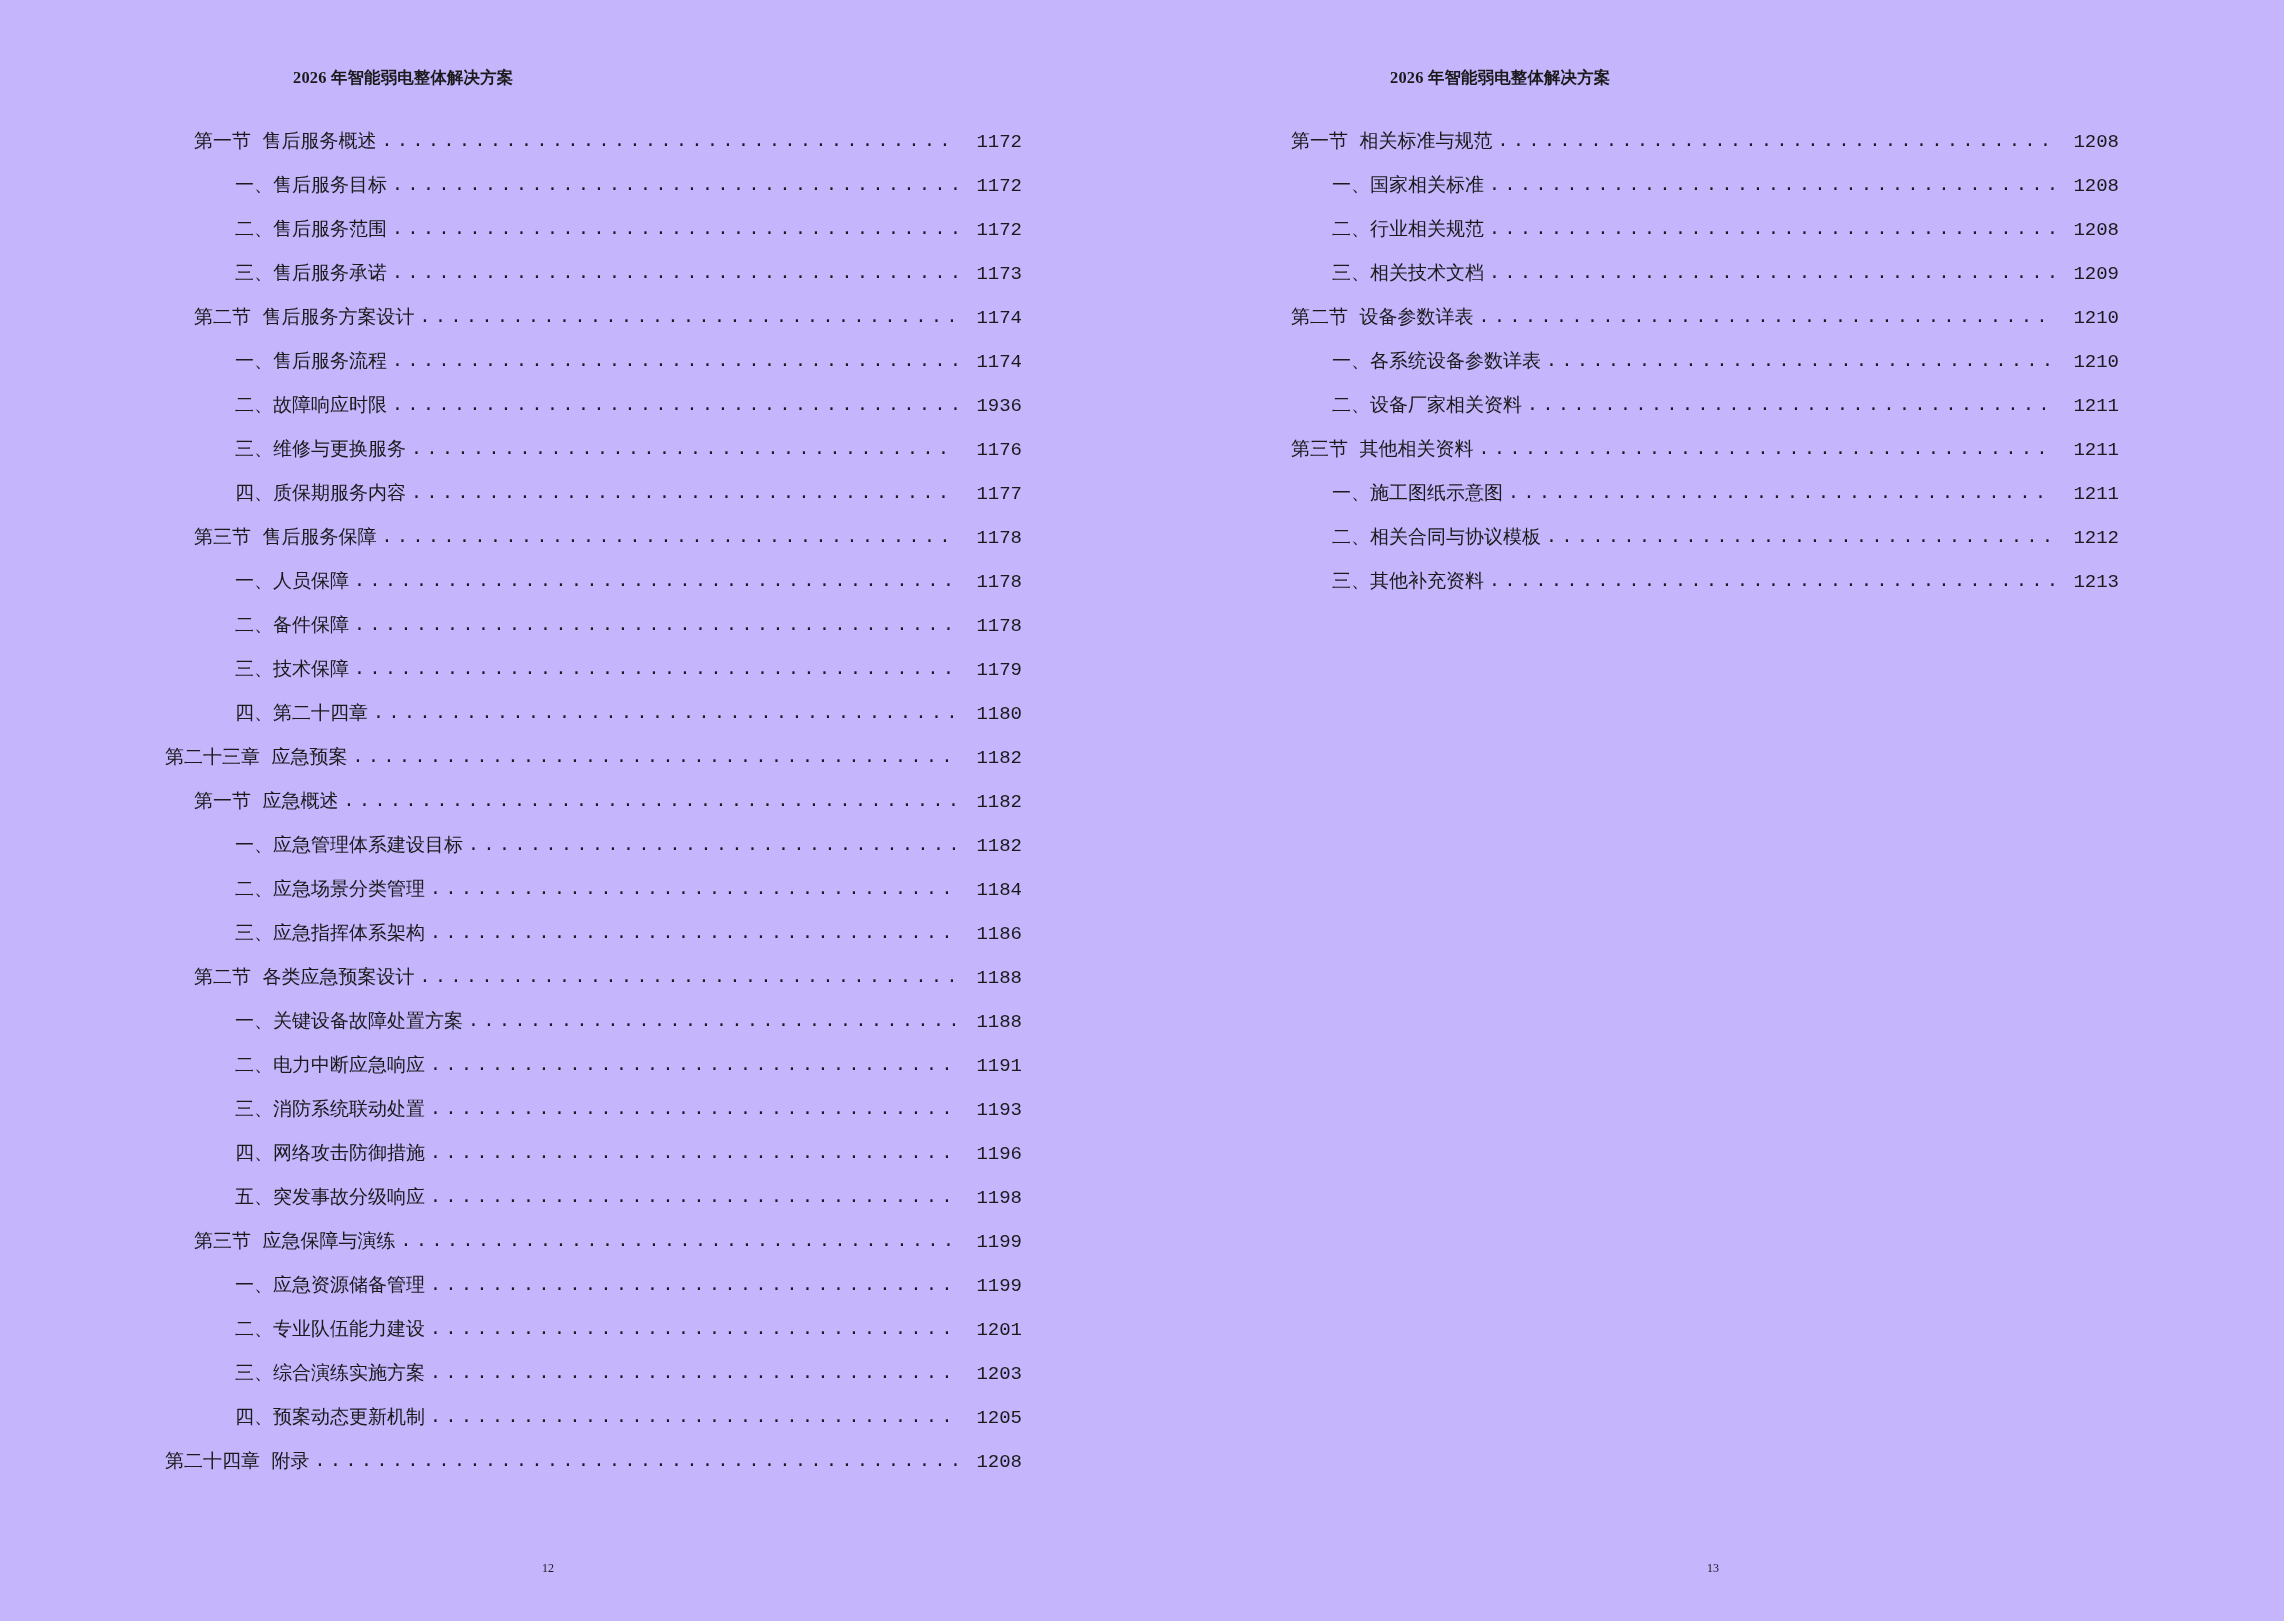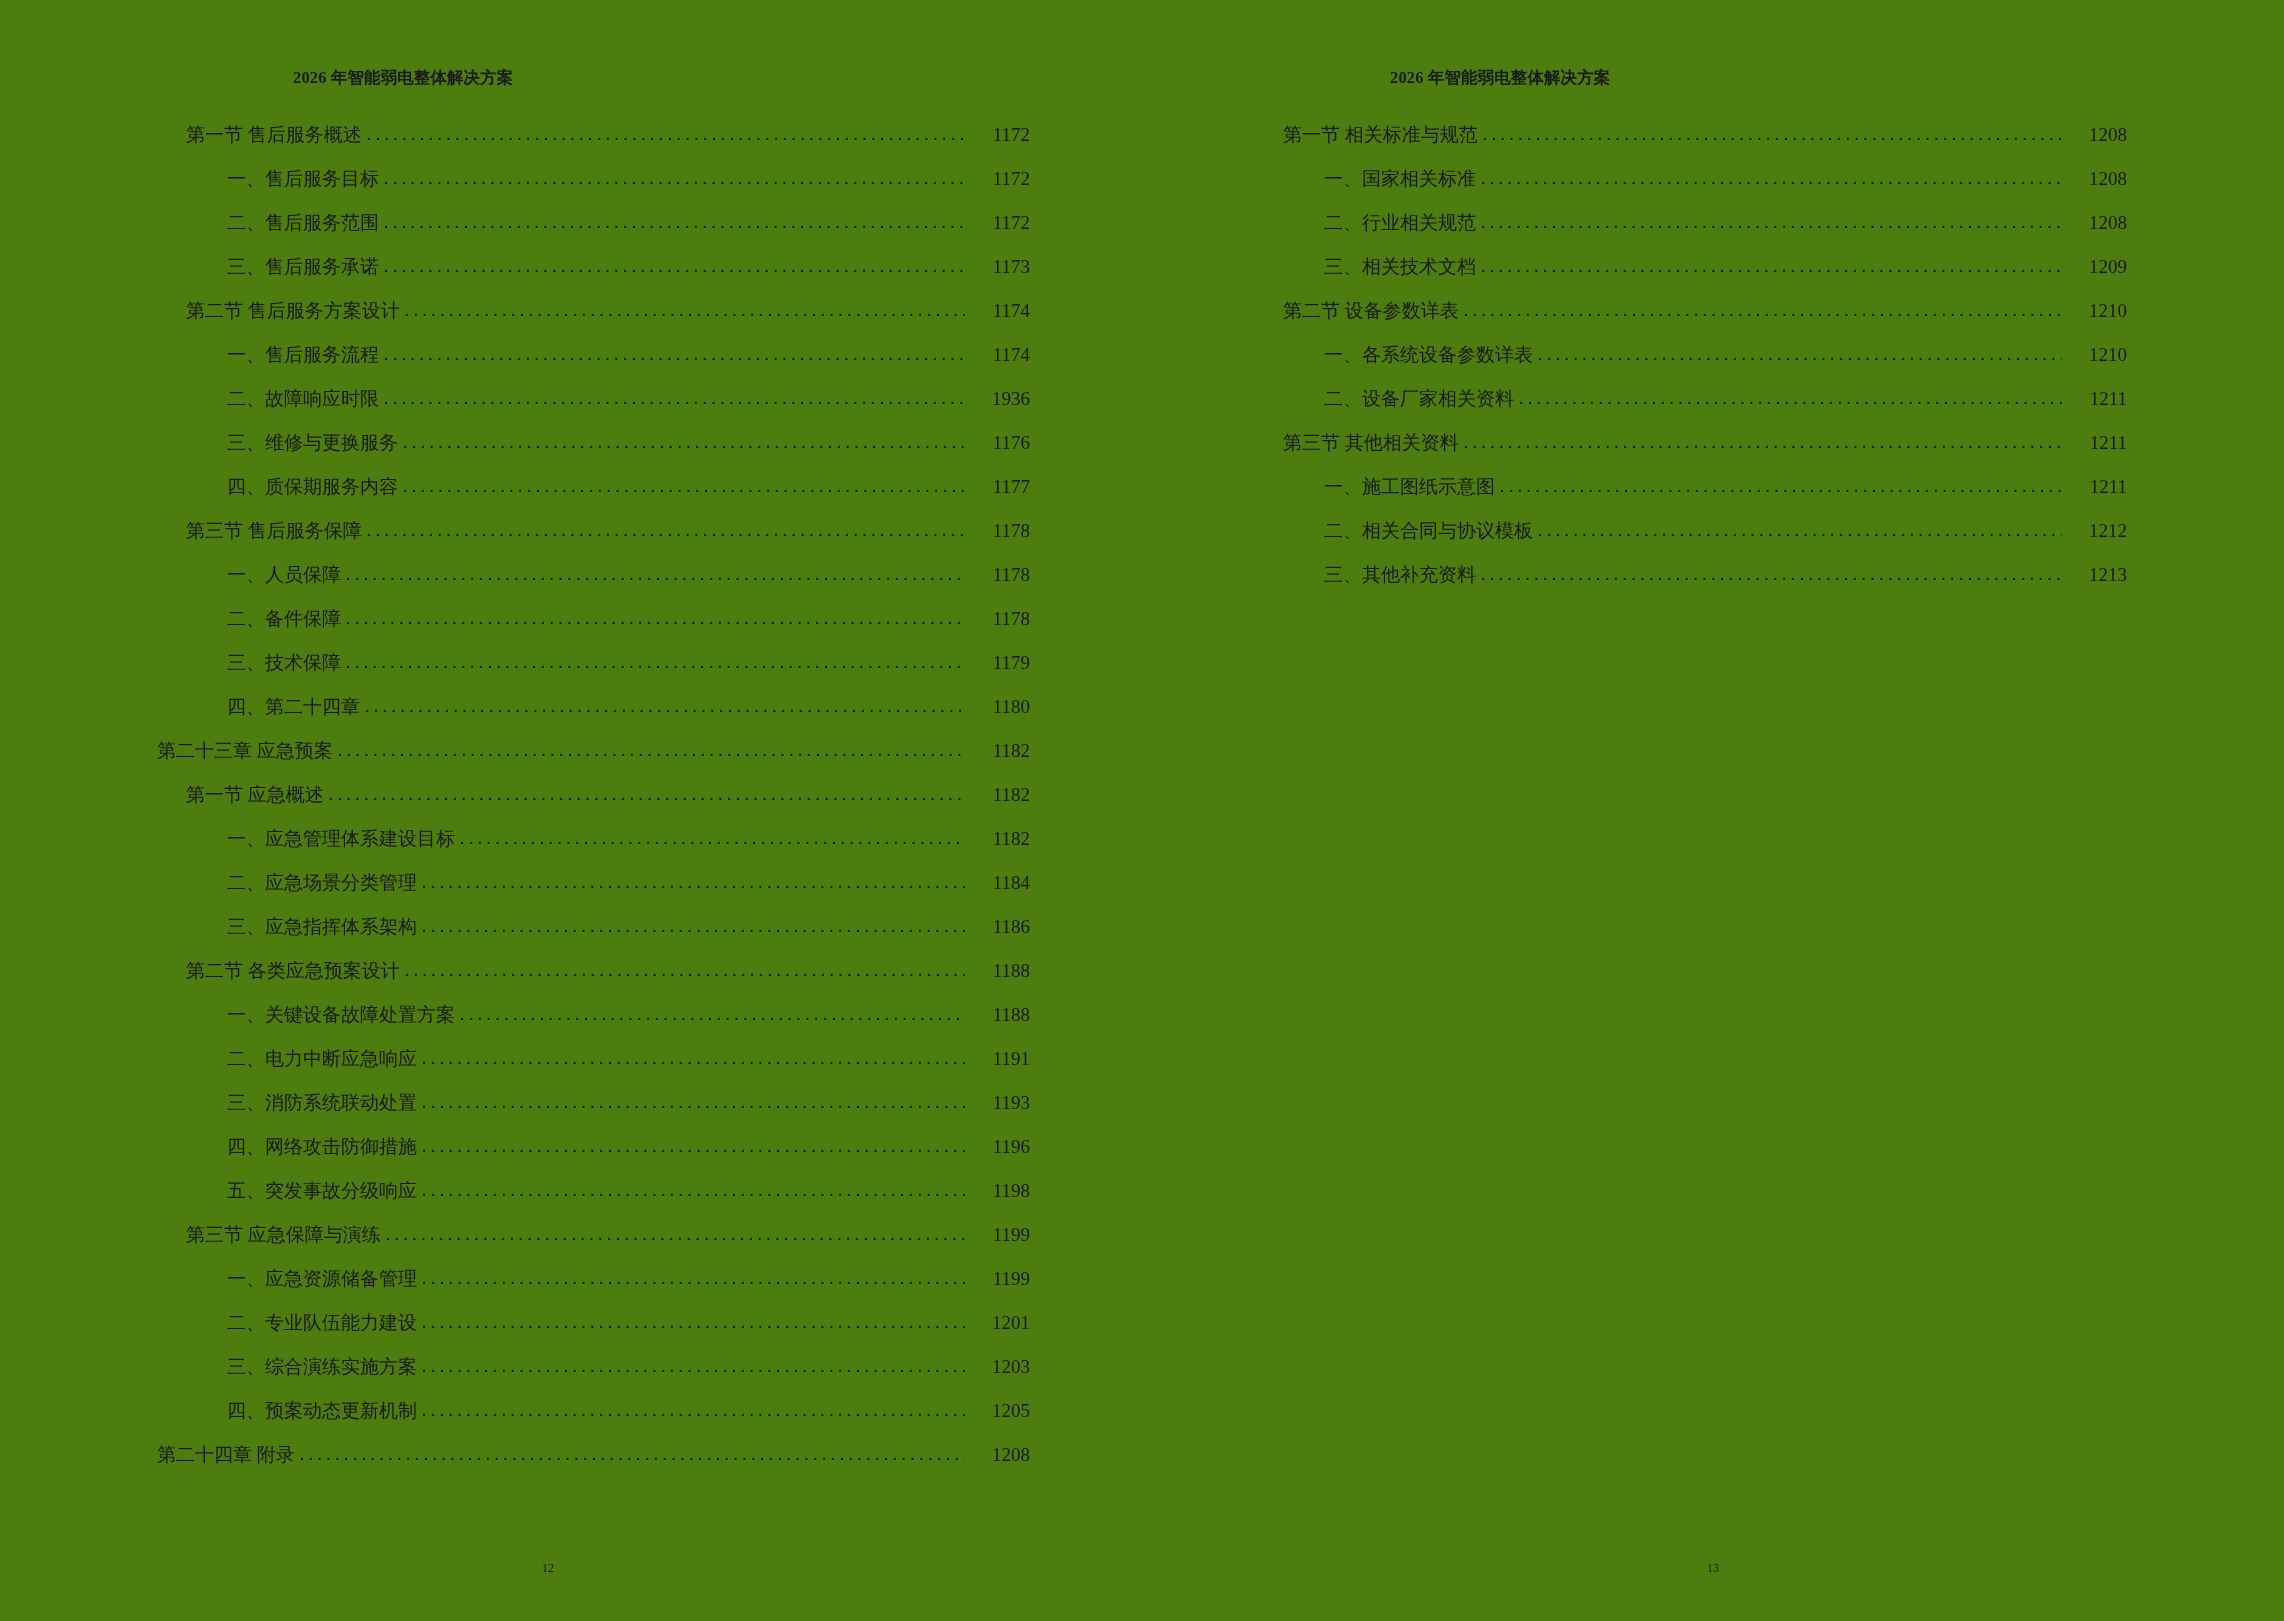--- a/index.html
+++ b/index.html
@@ -8,21 +8,21 @@
     background: #ffffff;
   }
   body {
     font-family: "Liberation Serif", "DejaVu Serif", serif;
     color: #1a1a1a;
   }
   .sheet {
     width: 2284px;
     height: 1622px;
     position: relative;
-    background: #4d7c0f;
+    background: #c4b5fd;
     box-sizing: border-box;
     display: flex;
     flex-direction: row;
   }
   .page {
     width: 50%;
     height: 100%;
     box-sizing: border-box;
     position: relative;
     display: flex;
@@ -40,22 +40,23 @@
     letter-spacing: 0.2px;
     color: #1a1a1a;
     margin: 0 0 28px 0;
     white-space: nowrap;
   }
   .rh-left { margin-left: 144px; }
   .rh-right { margin-left: 144px; }
 
   .toc {
     list-style: none;
-    margin: 8px;
+    margin: 16px;
     padding: 0;
+    font-family: Liberation Mono, monospace;
   }
   .toc-entry {
     display: flex;
     align-items: flex-end;
     font-size: 19px;
     line-height: 1.0;
     margin-bottom: 25px;
     white-space: nowrap;
   }
   .toc-entry .label {

